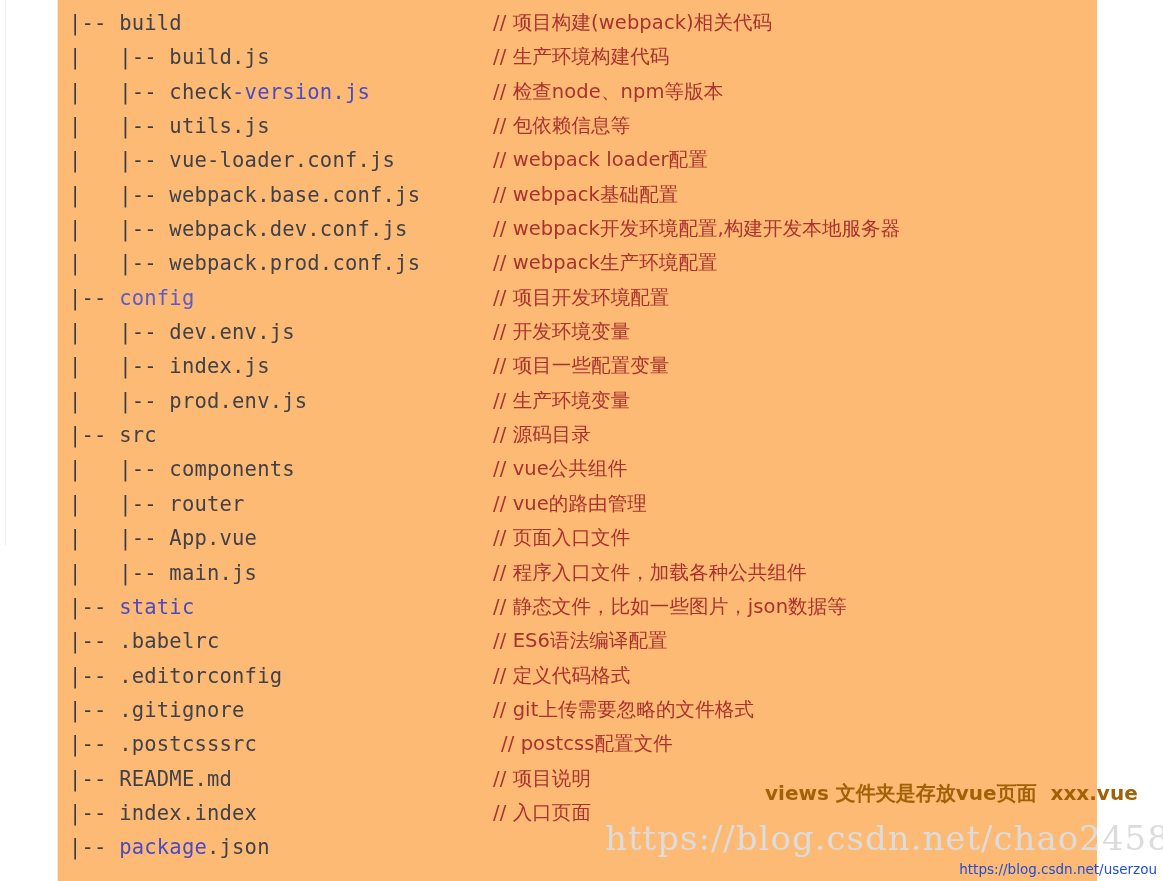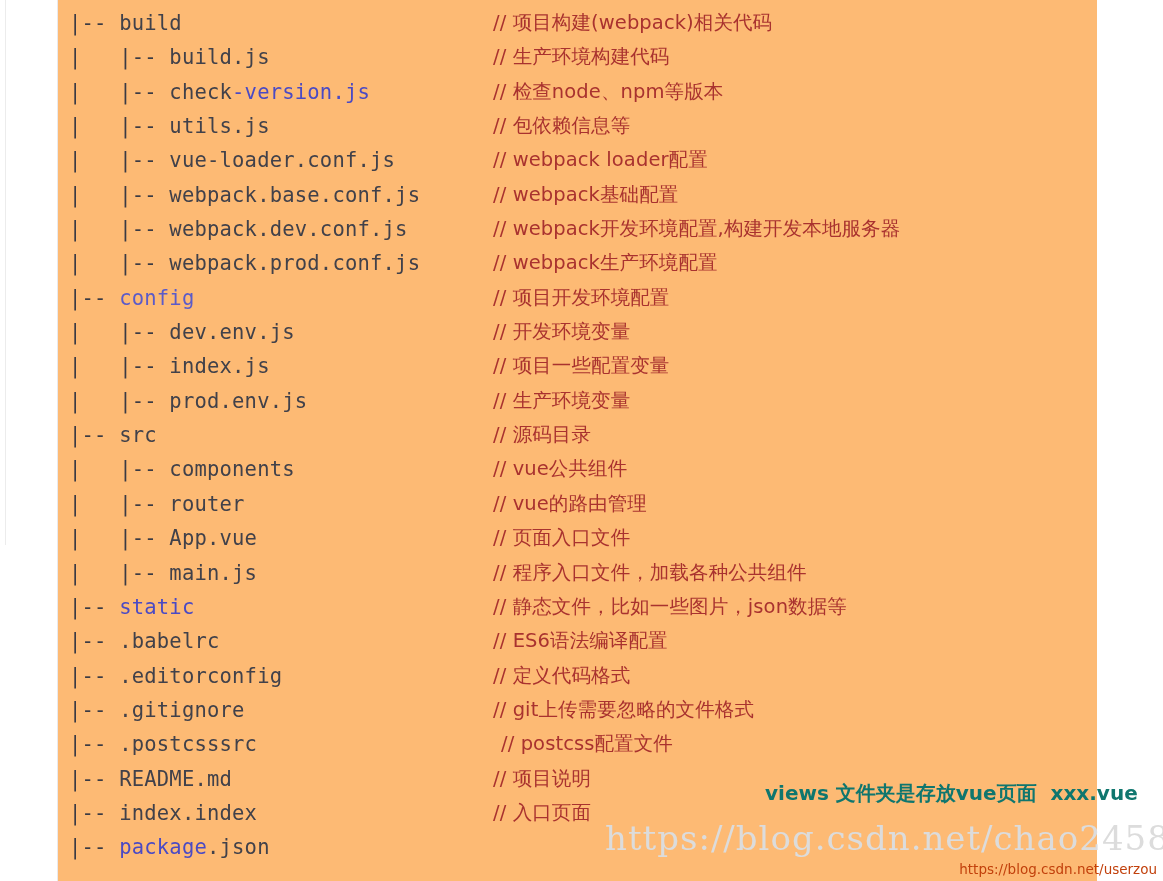--- a/index.html
+++ b/index.html
@@ -71,21 +71,21 @@
     font-size: 19.5px;
     letter-spacing: 0.1px;
   }
   .comment.indent-extra { padding-left: 8px; }
 
   
   #annotation {
     position: absolute;
     left: 765px;
     top: 780px;
-    color: #0f766e;
+    color: #a16207;
     font-family: "DejaVu Sans", "Liberation Sans", sans-serif;
     font-size: 20px;
     font-weight: 700;
     white-space: pre;
     z-index: 5;
   }
 
   
   #watermark-main {
     position: absolute;
@@ -95,21 +95,21 @@
     font-family: "DejaVu Serif", "Liberation Serif", serif;
     font-size: 34px;
     letter-spacing: 1px;
     white-space: pre;
     z-index: 4;
   }
   #watermark-small {
     position: absolute;
     right: 6px;
     bottom: 4px;
-    color: #c2410c;
+    color: #1d4ed8;
     font-family: "DejaVu Sans", "Liberation Sans", sans-serif;
     font-size: 13.5px;
     white-space: pre;
     z-index: 4;
   }
 </style>
 </head>
 <body>
 
 <div id="page-edge-left"></div>

